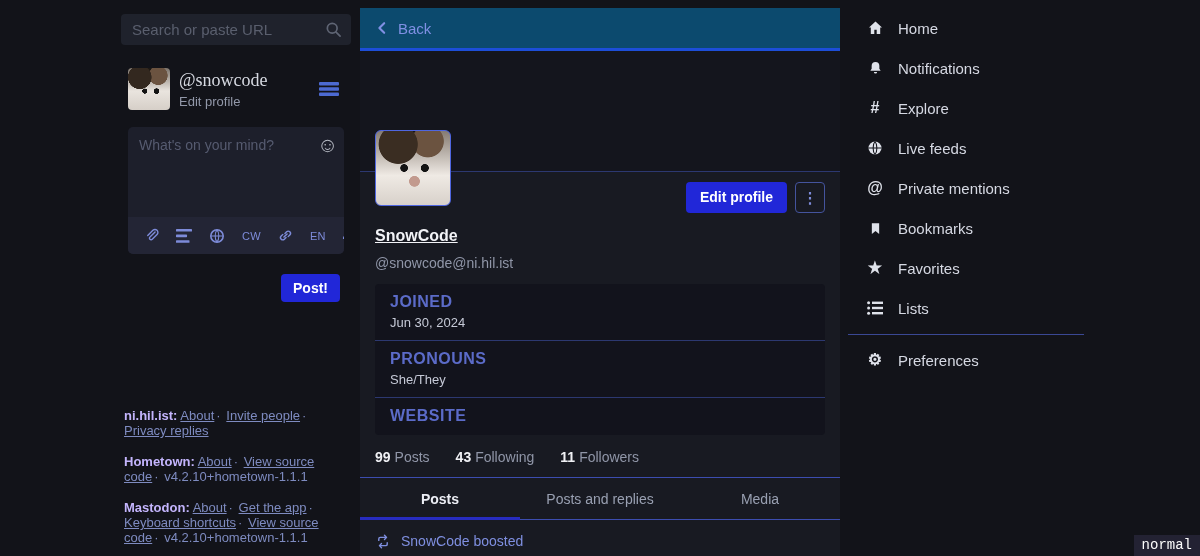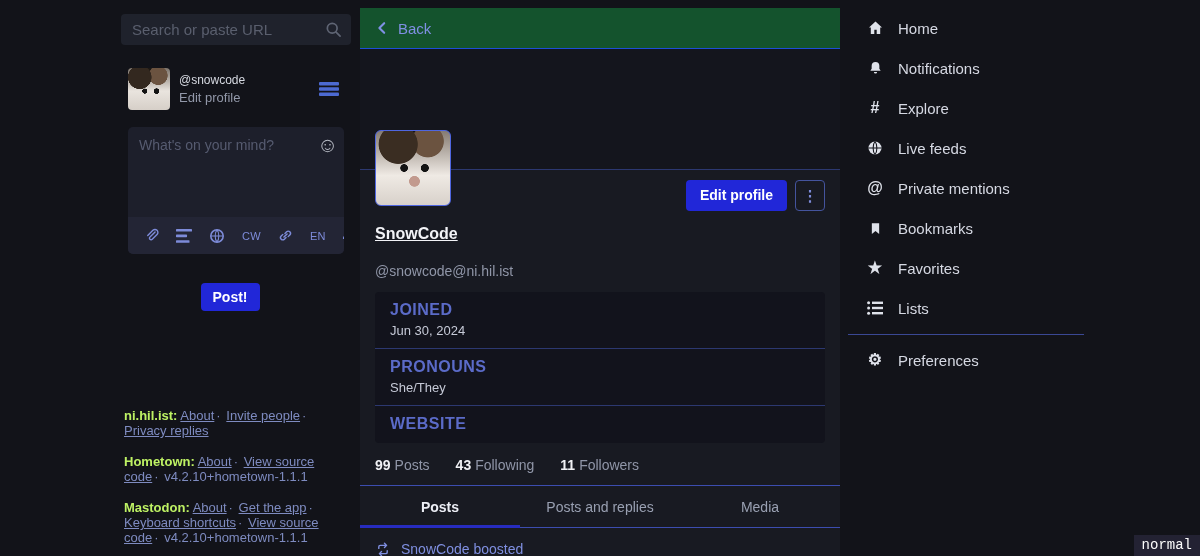--- a/index.html
+++ b/index.html
@@ -28,21 +28,21 @@
     width:42px;height:42px;border-radius:4px;flex:0 0 auto;
     background:
       radial-gradient(circle at 28% 22%, #33281f 0 26%, transparent 27%),
       radial-gradient(circle at 72% 18%, #6b5340 0 20%, transparent 21%),
       radial-gradient(circle at 50% 14%, #1d1813 0 14%, transparent 15%),
       radial-gradient(circle at 40% 55%, #141414 0 7%, transparent 8%),
       radial-gradient(circle at 68% 55%, #141414 0 7%, transparent 8%),
       linear-gradient(180deg,#7d746b 0%,#e9e4de 55%,#d6cfc8 100%);
   }
   .account-meta{margin-left:9px;flex:1;min-width:0;}
-  .account-handle{color:#d6d9e1;font-size:12px;}
+  .account-handle{color:#d6d9e1;font-size:18px;font-family:Liberation Serif, serif;}
   .account-edit{display:block;color:#9298a9;font-size:13px;margin-top:3px;}
   .hamburger{color:#4c6ad2;margin-right:12px;cursor:pointer;}
 
   .compose{margin:17px 7px 0 8px;border-radius:5px;overflow:hidden;background:#1d1f2b;}
   .compose-text{position:relative;height:90px;}
   .compose-textarea{
     width:100%;height:100%;box-sizing:border-box;background:transparent;border:none;resize:none;
     color:#d9dbe4;font-size:14px;padding:10px 34px 10px 11px;outline:none;
     font-family:"Liberation Sans", sans-serif;
   }
@@ -52,41 +52,41 @@
     color:#b6bac3;font-size:21px;line-height:19px;text-align:center;cursor:pointer;
   }
   .compose-toolbar{
     background:#232535;height:37px;display:flex;align-items:center;
     padding:0 14px 0 16px;color:#7d8bd9;gap:0;
   }
   .tb-icon{cursor:pointer;color:#7d8bd9;margin-right:17px;display:flex;align-items:center;}
   .tb-text{font-size:11px;font-weight:normal;letter-spacing:.3px;}
   .char-count{margin-left:auto;font-size:14px;font-weight:bold;color:#7d8bd9;}
 
-  .post-row{display:flex;justify-content:center;margin:29px 11px 0 0;}
+  .post-row{display:flex;justify-content:flex-end;margin:20px 11px 0 0;}
   .post-btn{
     background:#2127d8;color:#fff;border:none;border-radius:4px;
     font-size:14px;font-weight:bold;padding:6px 12px;cursor:pointer;
     font-family:"Liberation Sans", sans-serif;
   }
 
   .footer{position:absolute;left:4px;top:400px;width:226px;font-size:13px;line-height:15px;color:#7e8bc0;}
   .footer p{margin:0 0 16px 0;}
-  .footer b{color:#bef264;}
+  .footer b{color:#c4b5fd;}
   .footer a{color:#7e8bc0;text-decoration:underline;cursor:pointer;}
   .footer .dot{padding:0 2px;}
 
   
   .mid-col{
     position:absolute;left:360px;top:8px;width:480px;height:548px;
     background:#181a22;overflow:hidden;
   }
   .m-header{
     height:40px;display:flex;align-items:center;gap:9px;padding:0 15px;
-    background:#14532d;border-bottom:1px solid #1d4ed8;color:#8090e4;cursor:pointer;
+    background:#0c4a6e;border-bottom:3px solid #1d4ed8;color:#8090e4;cursor:pointer;
   }
   .m-header .back-label{font-size:15px;}
   .banner{height:120px;background:#14151d;border-bottom:1px solid #2c3870;}
   .avatar-lg{
     position:absolute;left:15px;top:122px;width:76px;height:76px;border-radius:6px;
     border:1px solid #4f66e0;box-sizing:border-box;z-index:2;
     background:
       radial-gradient(circle at 30% 18%, #3a2d22 0 24%, transparent 25%),
       radial-gradient(circle at 70% 14%, #6b5340 0 19%, transparent 20%),
       radial-gradient(circle at 50% 10%, #191512 0 13%, transparent 14%),
@@ -101,21 +101,21 @@
     font-size:14px;font-weight:bold;padding:0 14px;cursor:pointer;
     font-family:"Liberation Sans", sans-serif;
   }
   .kebab-btn{
     width:30px;height:31px;border:1px solid #44549e;border-radius:4px;box-sizing:border-box;
     color:#7d8bd9;font-size:15px;font-weight:bold;line-height:29px;text-align:center;cursor:pointer;
     background:transparent;
   }
   .name-block{padding:14px 15px 0 15px;}
   .display-name{color:#f2f3f7;font-size:16px;font-weight:bold;text-decoration:underline;}
-  .full-handle{color:#9096a8;font-size:14px;margin-top:20px;}
+  .full-handle{color:#9096a8;font-size:14px;margin-top:10px;}
   .fields{margin:13px 15px 0 15px;background:#12131c;border-radius:4px;overflow:hidden;}
   .field-row{padding:9px 15px 10px 15px;}
   .field-row + .field-row{border-top:1px solid #2c3870;}
   .field-label{color:#5b6bc8;font-size:16px;font-weight:bold;letter-spacing:.5px;}
   .field-value{color:#c6cad7;font-size:13px;margin-top:4px;}
   .stats{display:flex;gap:26px;padding:14px 15px 12px 15px;font-size:14px;}
   .stat b{color:#f0f1f5;}
   .stat span{color:#9096a8;margin-left:4px;}
   .tabs{display:flex;border-top:1px solid #3c4db0;border-bottom:1px solid #3c4db0;height:41px;}
   .tab{flex:1;display:flex;align-items:center;justify-content:center;font-size:14px;color:#99a0b2;cursor:pointer;position:relative;}

